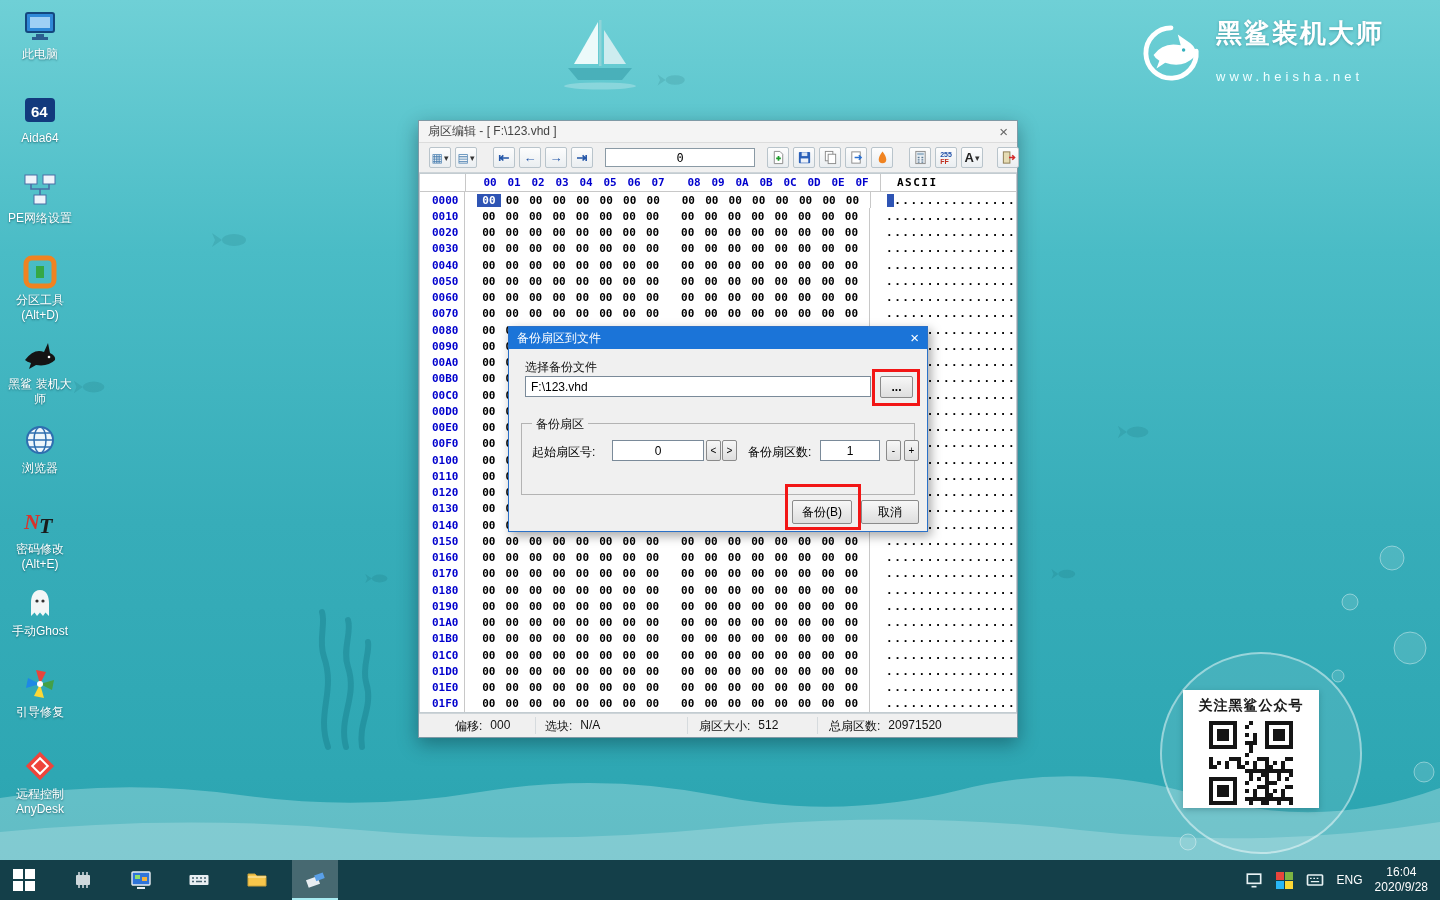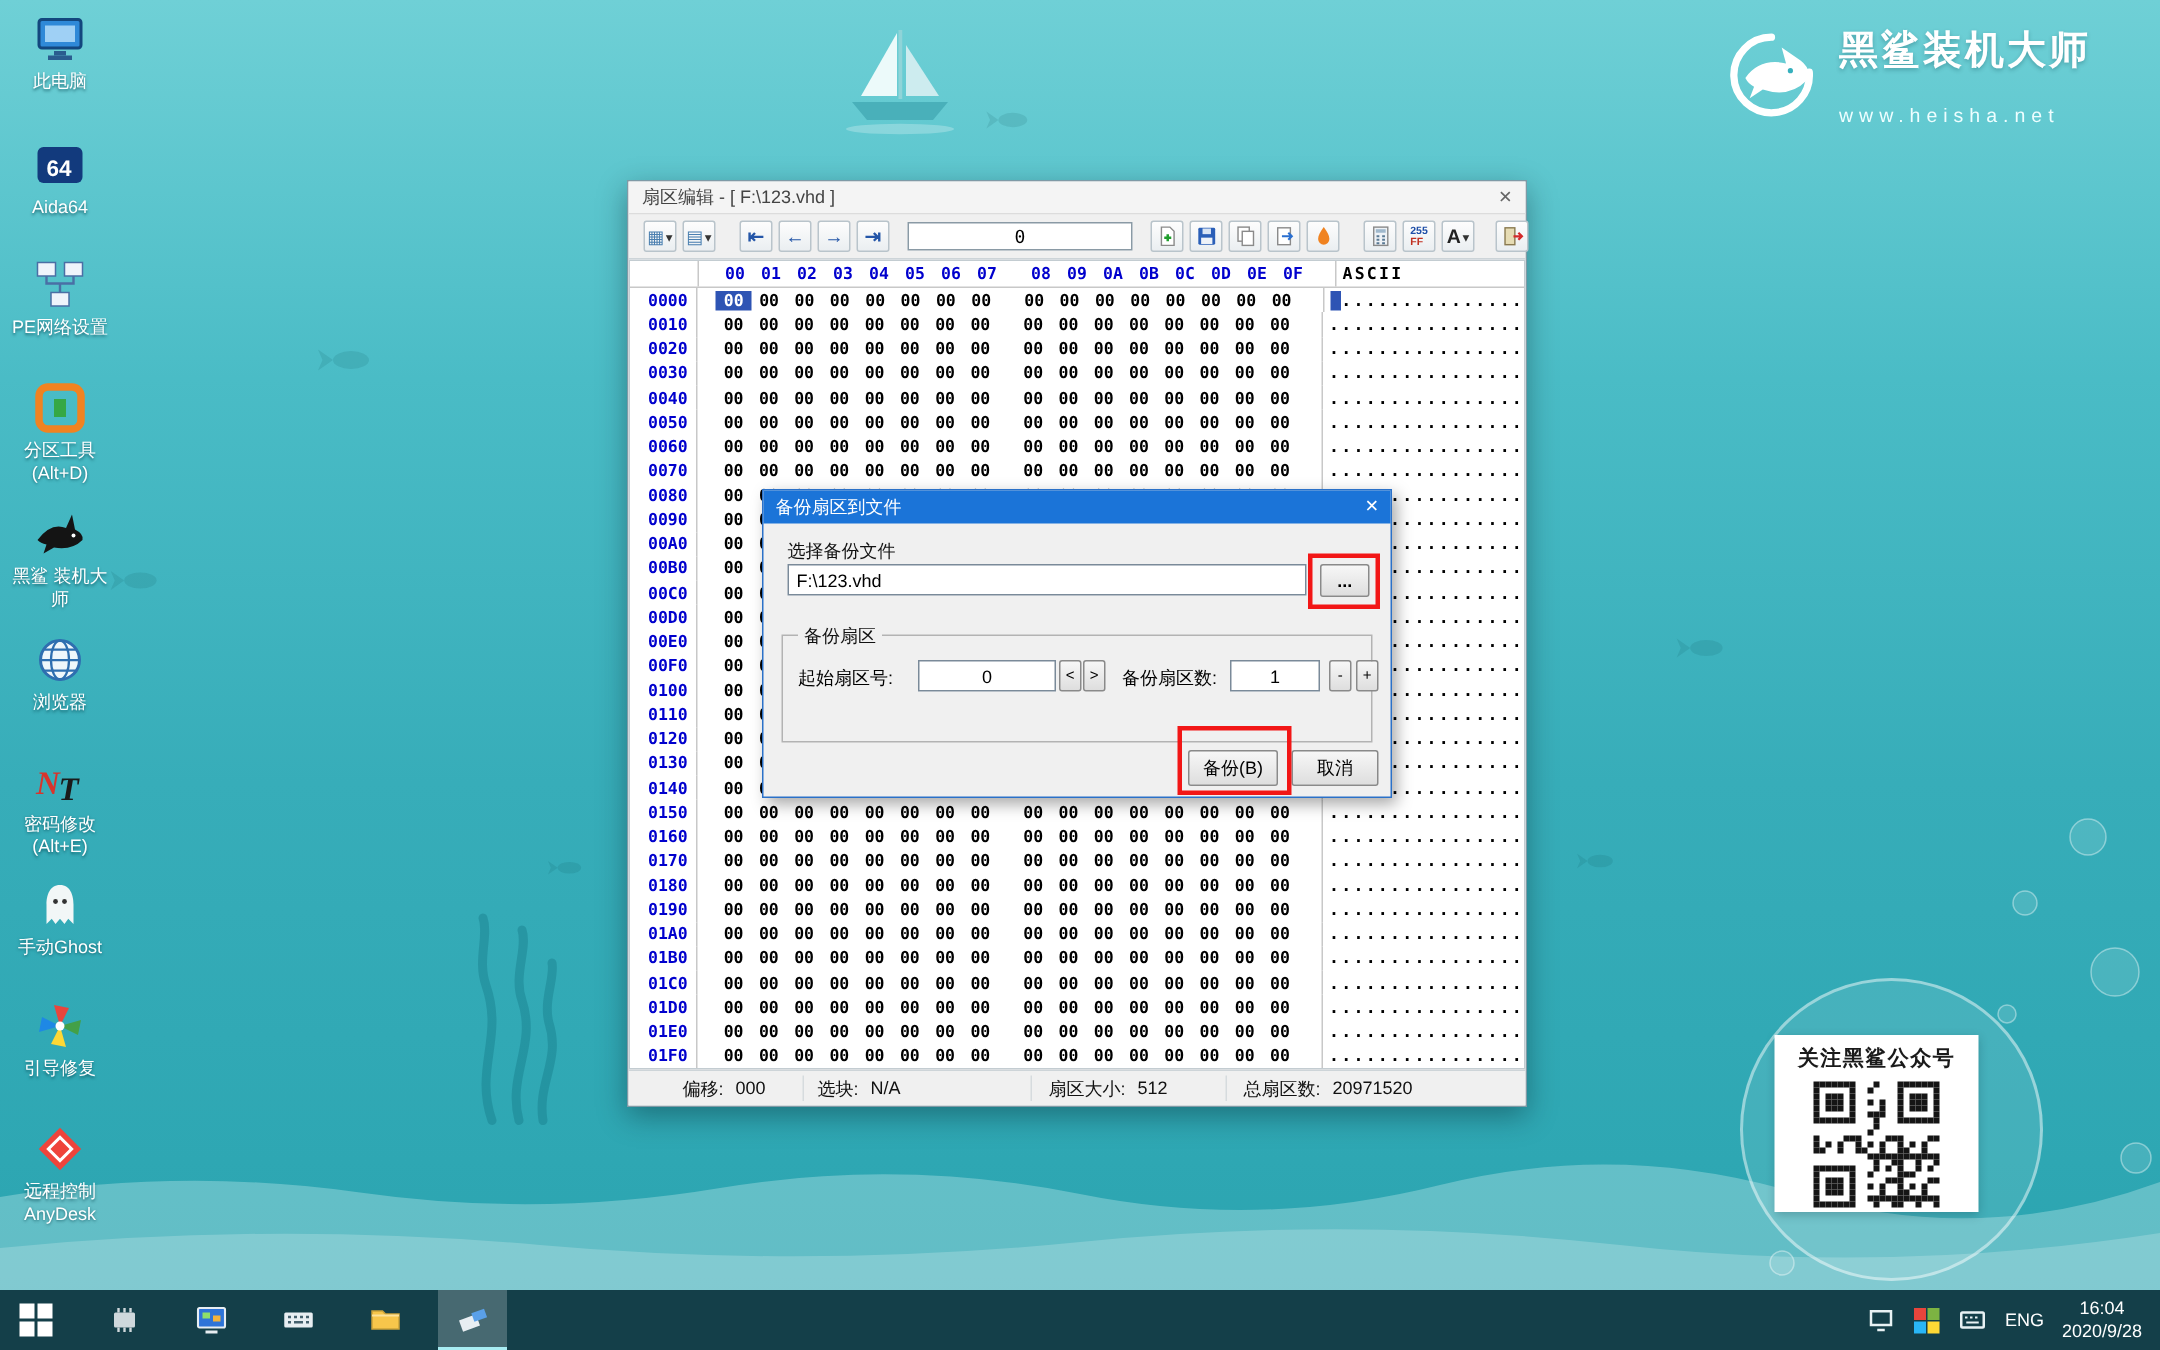--- a/index.html
+++ b/index.html
@@ -5,21 +5,21 @@
   *{margin:0;padding:0;box-sizing:border-box}
   html,body{width:1440px;height:900px;overflow:hidden}
   body{
     font-family:"Liberation Sans",sans-serif;
     position:relative;
     background:linear-gradient(180deg,#6fd0d6 0%,#4abcc6 28%,#37adb9 58%,#2ea7b3 86%,#2aa2ae 100%);
   }
   .deco{position:absolute;inset:0;pointer-events:none;z-index:0}
 
   
-  .brand{position:absolute;top:16px;right:46px;display:flex;align-items:center;gap:14px;z-index:2}
+  .brand{position:absolute;top:16px;right:56px;display:flex;align-items:flex-end;gap:14px;z-index:2}
   .brand-text{display:flex;flex-direction:column}
   .brand-title{font-size:26px;font-weight:bold;color:#fff;letter-spacing:2px;text-shadow:0 1px 3px rgba(0,60,70,.3)}
   .brand-url{font-size:13px;color:#eefeff;letter-spacing:4px;margin-top:18px}
 
   
   .dicon{position:absolute;width:80px;left:0;text-align:center;z-index:2;cursor:pointer}
   .dicon svg{display:block;margin:0 auto}
   .ilabel{margin-top:3px;font-size:12px;color:#fff;line-height:15px;white-space:pre-line;text-shadow:0 1px 2px rgba(0,60,70,.65)}
 
   
@@ -58,21 +58,21 @@
   .hexbody{flex:1;background:#fff;border:1px solid #c3ccd1;margin:0;display:flex;flex-direction:column;overflow:hidden;
     font-family:"DejaVu Sans Mono",monospace;font-weight:bold;font-size:11px}
   .hexhead{height:18px;display:flex;align-items:center;border-bottom:1px solid #c8c8c8}
   .hexrows{flex:1;display:flex;flex-direction:column}
   .hexrow{flex:1;display:flex;align-items:center}
   .off{width:46px;padding-left:12px;color:#0000cd;border-right:1px solid #c8c8c8;margin-right:12px;
     align-self:stretch;display:flex;align-items:center}
   .b{width:24px;text-align:center;color:#000}
   .hb{color:#0000cd}
   .gap{width:12px}
-  .asc{margin-left:16px;padding-left:4px;border-left:1px solid #c8c8c8;letter-spacing:1.5px;white-space:pre;
+  .asc{margin-left:6px;padding-left:16px;border-left:1px solid #c8c8c8;letter-spacing:1.5px;white-space:pre;
     align-self:stretch;display:flex;align-items:center;color:#000}
   .sel{background:#2e54b4;color:#fff}
   .sela{background:#2e54b4;color:#2e54b4;display:inline-block;width:7px}
 
   .statusbar{height:24px;background:#f0f0f0;border-top:1px solid #cdd4d8;position:relative;font-size:12px;color:#111}
   .sp{position:absolute;top:4px;display:flex;gap:8px}
   .sp1{left:36px}.sp2{left:126px}.sp3{left:280px}.sp4{left:410px}
   .sdiv{position:absolute;top:3px;width:1px;height:17px;background:#d6dbde}
 
   

